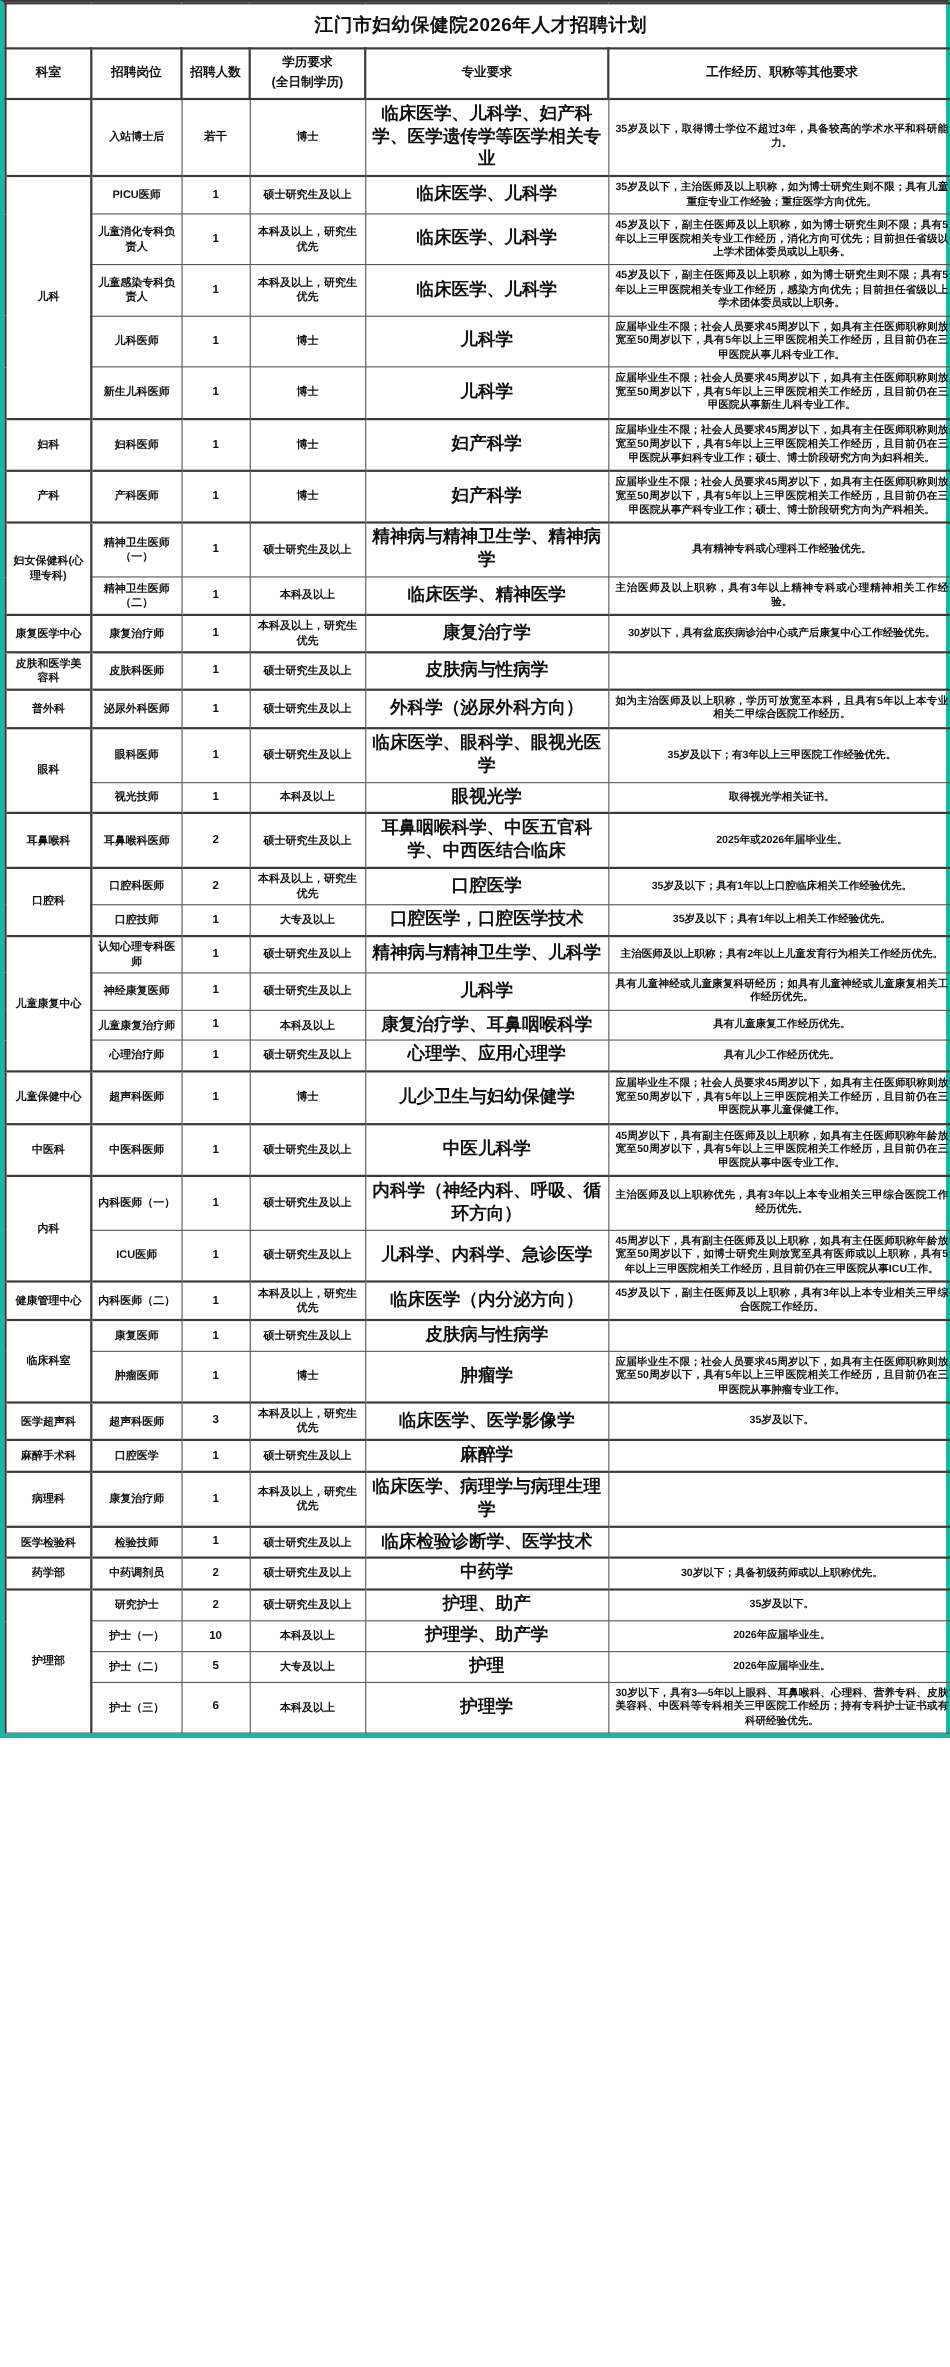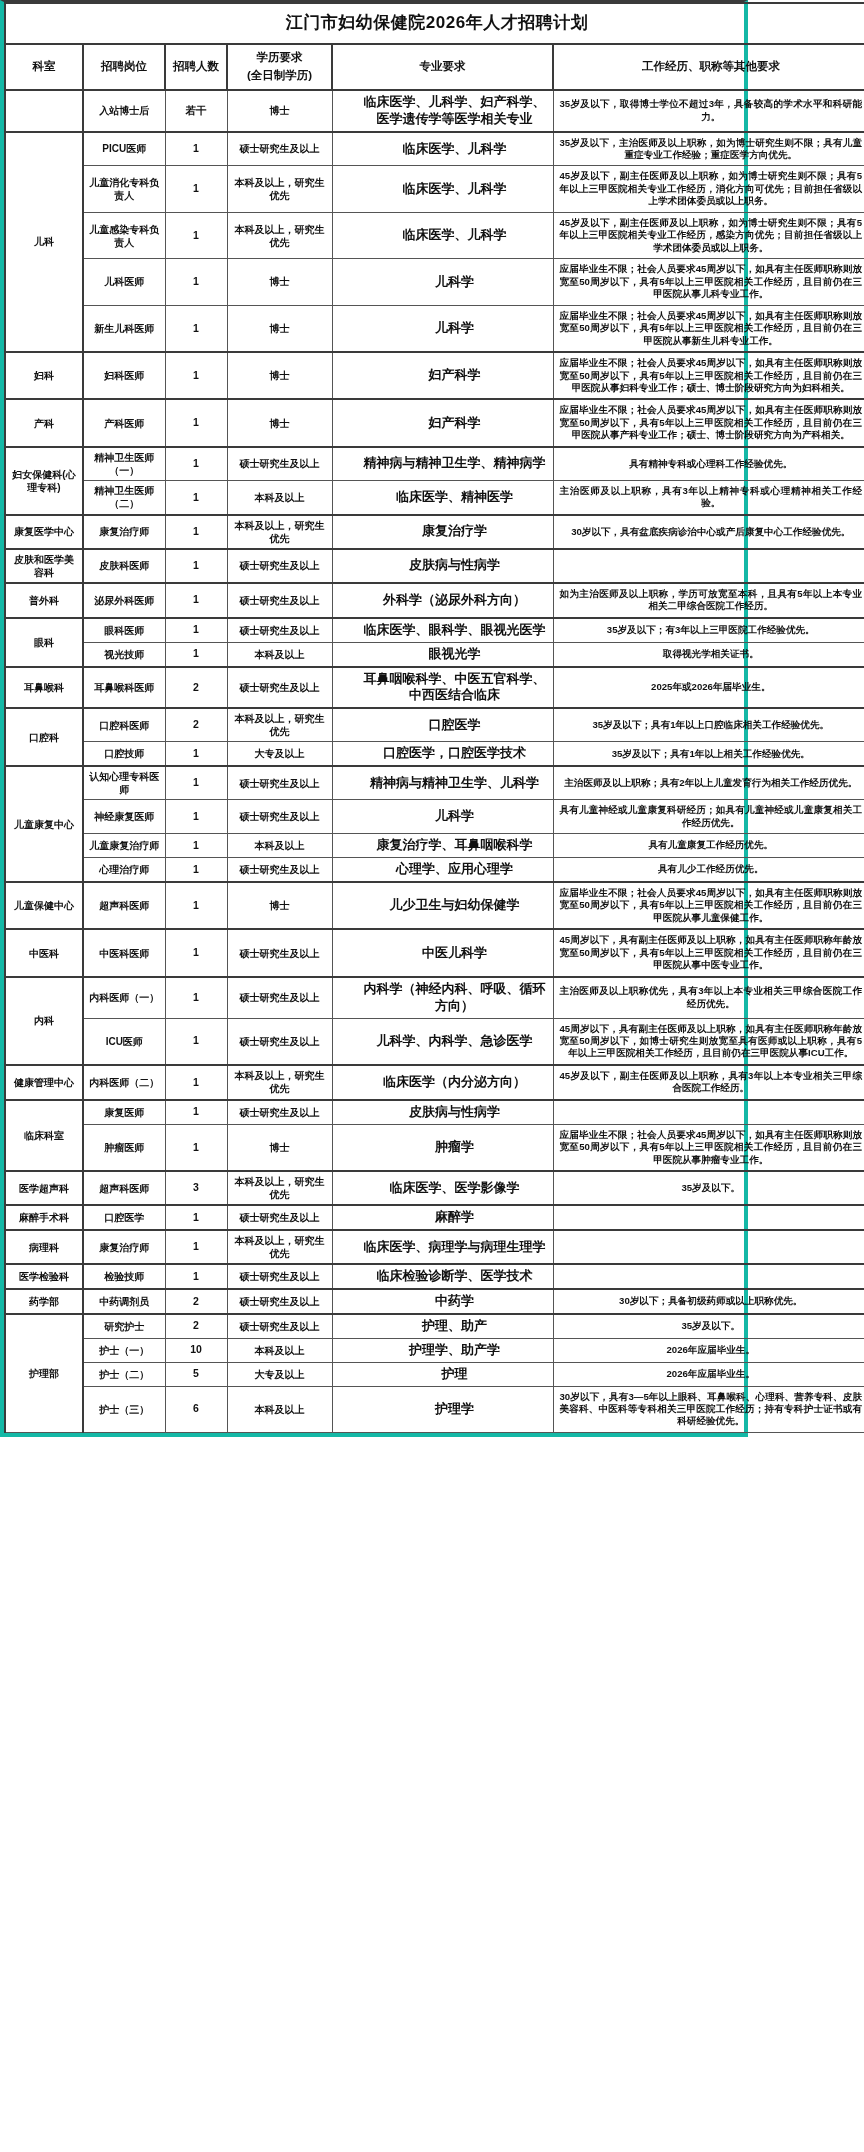--- a/index.html
+++ b/index.html
@@ -6,21 +6,21 @@
   html, body {
     margin: 0; padding: 0;
     background: #ffffff;
   }
   body {
     width: 864px;
     font-family: "Liberation Sans", "DejaVu Sans", sans-serif;
     color: #111111;
   }
   #sheet {
-    width: 748px;
+    width: 864px;
     border: 4px solid #14b8a6;
     border-top: 2px solid #3a3a3a;
   }
   table {
     border-collapse: collapse;
     width: 864px;
     table-layout: fixed;
   }
   td, th {
     border: 1px solid #555555;
@@ -46,21 +46,21 @@
     padding: 4px 3px;
   }
   thead .hdr-two-line { line-height: 1.55; }
   tbody td {
     font-size: 10px;
   }
   td.c-dept   { width: 78px;  font-size: 10px; border-left: 2px solid #3a3a3a; }
   td.c-post   { width: 82px;  font-size: 10px; }
   td.c-num    { width: 62px;  font-size: 10.5px; margin-top: 16px; }
   td.c-edu    { width: 105px; font-size: 10px; }
-  td.c-major  { width: 221px; font-size: 13px; padding-left: 28px; }
+  td.c-major  { width: 221px; font-size: 16px; }
   td.c-req    { width: 316px; font-size: 9.6px; border-right: 2px solid #3a3a3a;
                 text-align: center; padding: 4px 6px; }
   tbody tr td { border-top: 1px solid #555555; }
   tr.grp-start > td { border-top: 2px solid #3a3a3a; }
   td.dept-span { border-right: 2px solid #3a3a3a; text-align: center; }
   td.c-req .just { text-align: justify; text-align-last: center; display: block; }
 </style>
 </head>
 <body>
 

